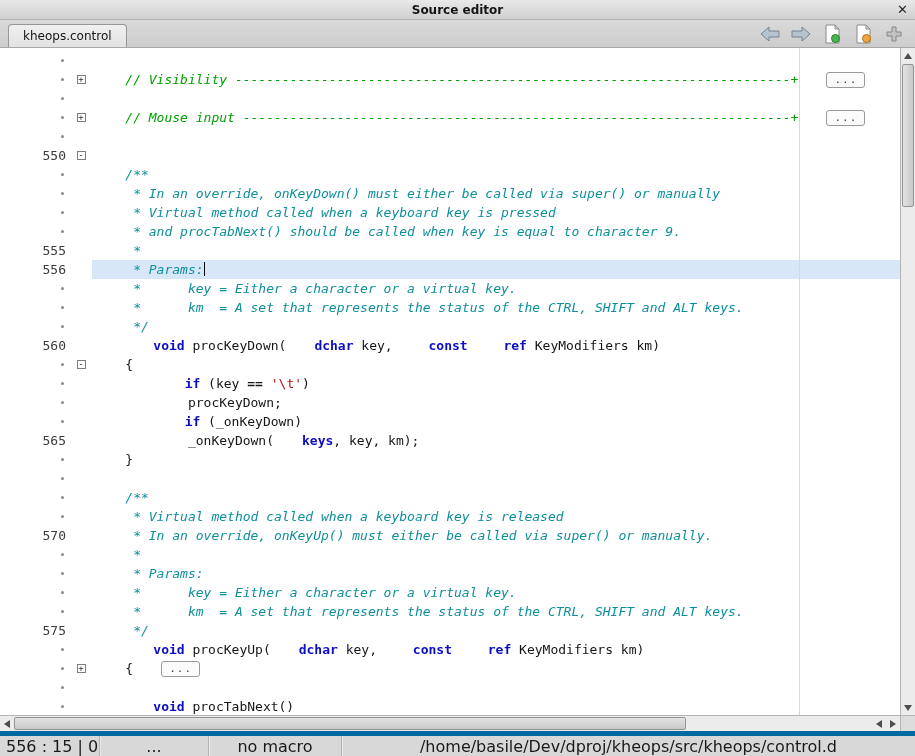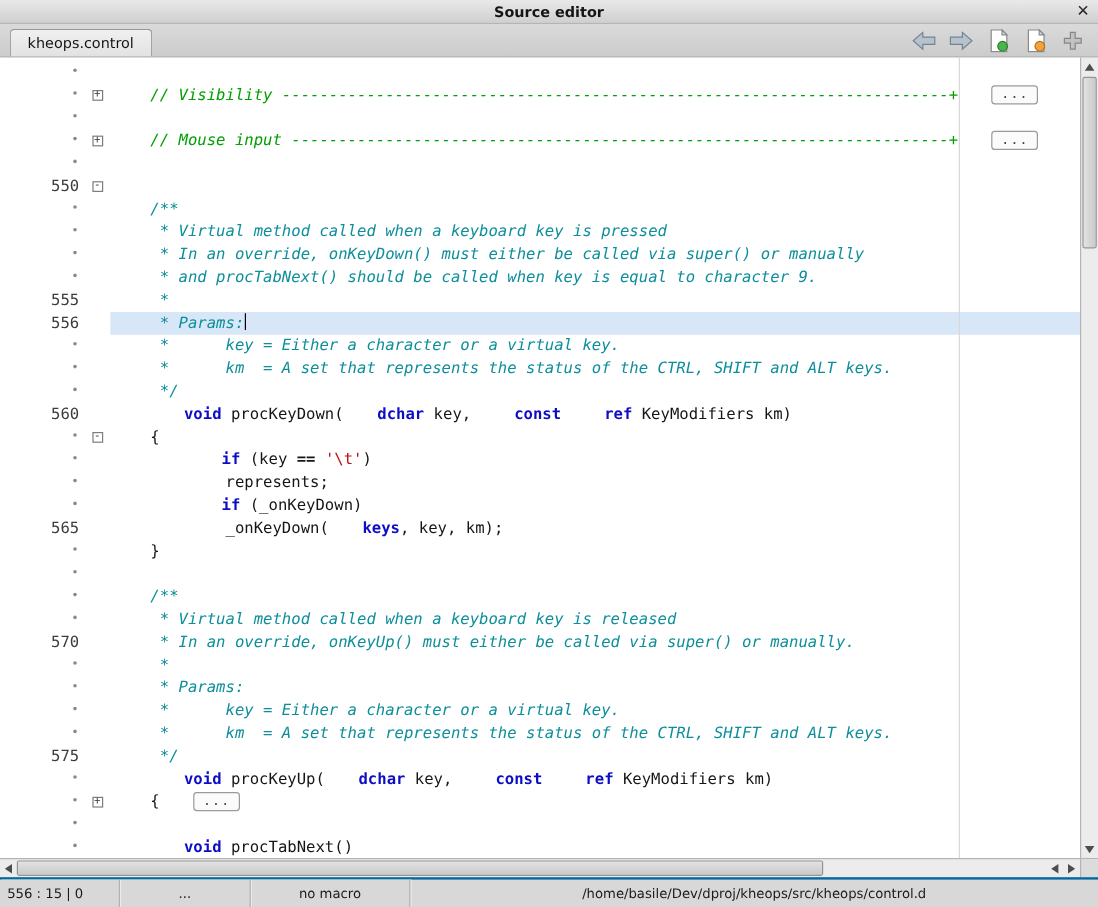--- a/index.html
+++ b/index.html
@@ -55,22 +55,22 @@
   .vthumb{position:absolute;top:16px;left:1px;right:1px;height:143px;background:linear-gradient(90deg,#e2e2e2,#c9c9c9);
           border:1px solid #949494;border-radius:2px;box-sizing:border-box;}
   .hscroll{height:16px;flex:none;background:#ececec;border-top:1px solid #b4b4b4;box-sizing:border-box;display:flex;}
   .hs-btn{width:14px;height:100%;display:flex;align-items:center;justify-content:center;flex:none;}
   .hs-track{flex:1;position:relative;}
   .hthumb{position:absolute;left:0;top:1px;bottom:1px;width:672px;background:linear-gradient(#e2e2e2,#c9c9c9);
           border:1px solid #949494;border-radius:2px;box-sizing:border-box;}
   .corner{width:15px;flex:none;background:#dcdcdc;border-left:1px solid #b4b4b4;box-sizing:border-box;}
 
   
-  .statusbar{height:25px;background:#d8d8d8;border-top:2px solid #0369a1;box-sizing:border-box;
-             display:flex;align-items:stretch;font-size:11px;color:#1a1a1a;}
+  .statusbar{height:25px;background:#d8d8d8;border-top:5px solid #0369a1;box-sizing:border-box;
+             display:flex;align-items:stretch;font-size:16px;color:#1a1a1a;}
   .st-cell{display:flex;align-items:center;border-right:1px solid #b2b2b2;box-shadow:1px 0 0 #eaeaea;}
   .st-caret{width:100px;padding-left:6px;box-sizing:border-box;}
   .st-dots{width:108px;justify-content:center;}
   .st-macro{width:132px;justify-content:center;}
   .st-path{flex:1;justify-content:center;border-right:none;box-shadow:none;}
 </style>
 </head>
 <body>
 
 <div class="window">
@@ -121,32 +121,32 @@
     <div class="editor">
       <div class="marginline"></div>
       <div class="lines">
           <div class="row"><span class="gut-num"><span class="dot"></span></span><span class="gut-fold"></span><span class="code"></span></div>
           <div class="row"><span class="gut-num"><span class="dot"></span></span><span class="gut-fold"><span class="foldbox">+</span></span><span class="code"><span class="tok-com">    // Visibility -----------------------------------------------------------------------+</span><span class="foldellipsis">...</span></span></div>
           <div class="row"><span class="gut-num"><span class="dot"></span></span><span class="gut-fold"></span><span class="code"></span></div>
           <div class="row"><span class="gut-num"><span class="dot"></span></span><span class="gut-fold"><span class="foldbox">+</span></span><span class="code"><span class="tok-com">    // Mouse input ----------------------------------------------------------------------+</span><span class="foldellipsis">...</span></span></div>
           <div class="row"><span class="gut-num"><span class="dot"></span></span><span class="gut-fold"></span><span class="code"></span></div>
           <div class="row"><span class="gut-num">550</span><span class="gut-fold"><span class="foldbox">-</span></span></div>
           <div class="row"><span class="gut-num"><span class="dot"></span></span><span class="gut-fold"></span><span class="code"><span class="tok-doc">    /**</span></span></div>
+          <div class="row"><span class="gut-num"><span class="dot"></span></span><span class="gut-fold"></span><span class="code"><span class="tok-doc">     * In an override, onKeyDown() must either be called via super() or manually</span></span></div>
           <div class="row"><span class="gut-num"><span class="dot"></span></span><span class="gut-fold"></span><span class="code"><span class="tok-doc">     * Virtual method called when a keyboard key is pressed</span></span></div>
-          <div class="row"><span class="gut-num"><span class="dot"></span></span><span class="gut-fold"></span><span class="code"><span class="tok-doc">     * In an override, onKeyDown() must either be called via super() or manually</span></span></div>
           <div class="row"><span class="gut-num"><span class="dot"></span></span><span class="gut-fold"></span><span class="code"><span class="tok-doc">     * and procTabNext() should be called when key is equal to character 9.</span></span></div>
           <div class="row"><span class="gut-num">555</span><span class="gut-fold"></span><span class="code"><span class="tok-doc">     *</span></span></div>
           <div class="row"><span class="gut-num">556</span><span class="gut-fold"></span><span class="code hl"><span class="tok-doc">     * Params:</span><span class="caret"></span></span></div>
           <div class="row"><span class="gut-num"><span class="dot"></span></span><span class="gut-fold"></span><span class="code"><span class="tok-doc">     *      key = Either a character or a virtual key.</span></span></div>
           <div class="row"><span class="gut-num"><span class="dot"></span></span><span class="gut-fold"></span><span class="code"><span class="tok-doc">     *      km  = A set that represents the status of the CTRL, SHIFT and ALT keys.</span></span></div>
           <div class="row"><span class="gut-num"><span class="dot"></span></span><span class="gut-fold"></span><span class="code"><span class="tok-doc">     */</span></span></div>
           <div class="row"><span class="gut-num">560</span><span class="gut-fold"></span><span class="code"><span class="tok-pln">    </span><span class="tok-kw">void</span><span class="tok-pln"> procKeyDown(</span><span class="tok-kw">dchar</span><span class="tok-pln"> key, </span><span class="tok-kw">const</span><span class="tok-pln"> </span><span class="tok-kw">ref</span><span class="tok-pln"> KeyModifiers km)</span></span></div>
           <div class="row"><span class="gut-num"><span class="dot"></span></span><span class="gut-fold"><span class="foldbox">-</span></span><span class="code"><span class="tok-pln">    {</span></span></div>
           <div class="row"><span class="gut-num"><span class="dot"></span></span><span class="gut-fold"></span><span class="code"><span class="tok-pln">        </span><span class="tok-kw">if</span><span class="tok-pln"> (key </span><span class="tok-op">==</span><span class="tok-pln"> </span><span class="tok-str">'\t'</span><span class="tok-pln">)</span></span></div>
-          <div class="row"><span class="gut-num"><span class="dot"></span></span><span class="gut-fold"></span><span class="code"><span class="tok-pln">            represents;</span></span></div>
+          <div class="row"><span class="gut-num"><span class="dot"></span></span><span class="gut-fold"></span><span class="code"><span class="tok-pln">            procKeyDown;</span></span></div>
           <div class="row"><span class="gut-num"><span class="dot"></span></span><span class="gut-fold"></span><span class="code"><span class="tok-pln">        </span><span class="tok-kw">if</span><span class="tok-pln"> (_onKeyDown)</span></span></div>
           <div class="row"><span class="gut-num">565</span><span class="gut-fold"></span><span class="code"><span class="tok-pln">            _onKeyDown(</span><span class="tok-kw">keys</span><span class="tok-pln">, key, km);</span></span></div>
           <div class="row"><span class="gut-num"><span class="dot"></span></span><span class="gut-fold"></span><span class="code"><span class="tok-pln">    }</span></span></div>
           <div class="row"><span class="gut-num"><span class="dot"></span></span><span class="gut-fold"></span><span class="code"></span></div>
           <div class="row"><span class="gut-num"><span class="dot"></span></span><span class="gut-fold"></span><span class="code"><span class="tok-doc">    /**</span></span></div>
           <div class="row"><span class="gut-num"><span class="dot"></span></span><span class="gut-fold"></span><span class="code"><span class="tok-doc">     * Virtual method called when a keyboard key is released</span></span></div>
           <div class="row"><span class="gut-num">570</span><span class="gut-fold"></span><span class="code"><span class="tok-doc">     * In an override, onKeyUp() must either be called via super() or manually.</span></span></div>
           <div class="row"><span class="gut-num"><span class="dot"></span></span><span class="gut-fold"></span><span class="code"><span class="tok-doc">     *</span></span></div>
           <div class="row"><span class="gut-num"><span class="dot"></span></span><span class="gut-fold"></span><span class="code"><span class="tok-doc">     * Params:</span></span></div>
           <div class="row"><span class="gut-num"><span class="dot"></span></span><span class="gut-fold"></span><span class="code"><span class="tok-doc">     *      key = Either a character or a virtual key.</span></span></div>

